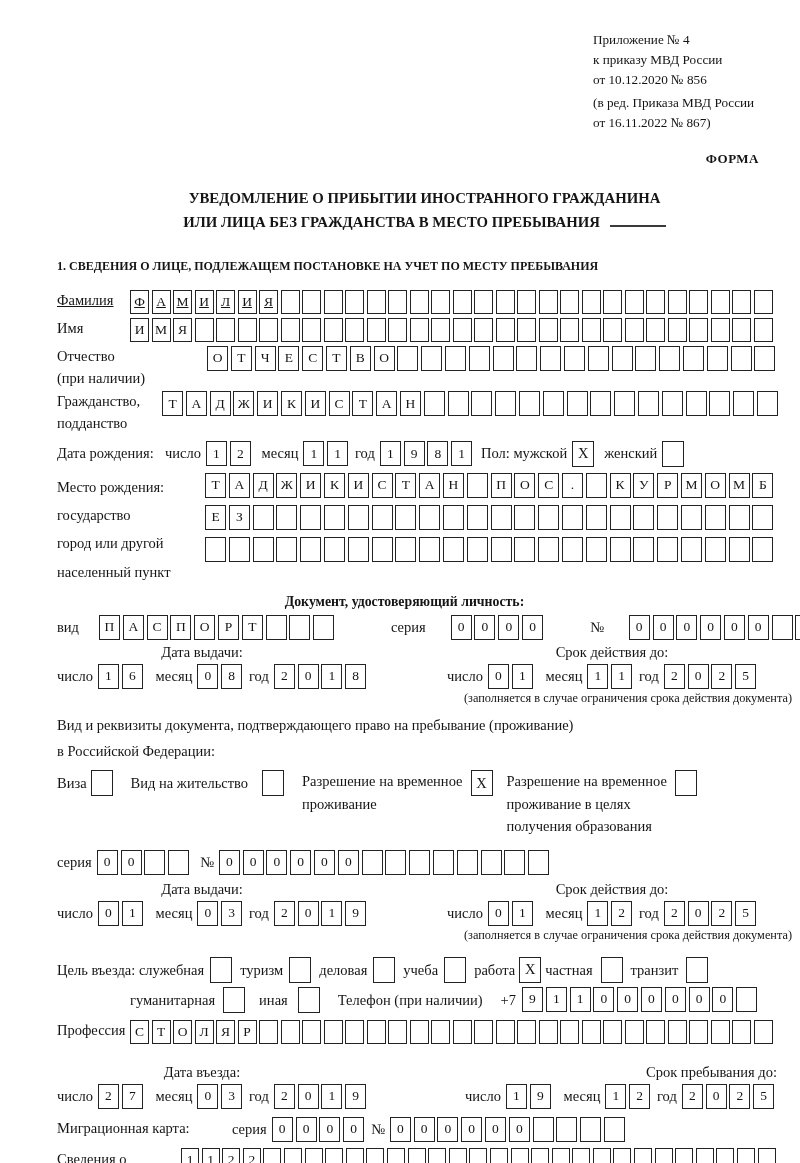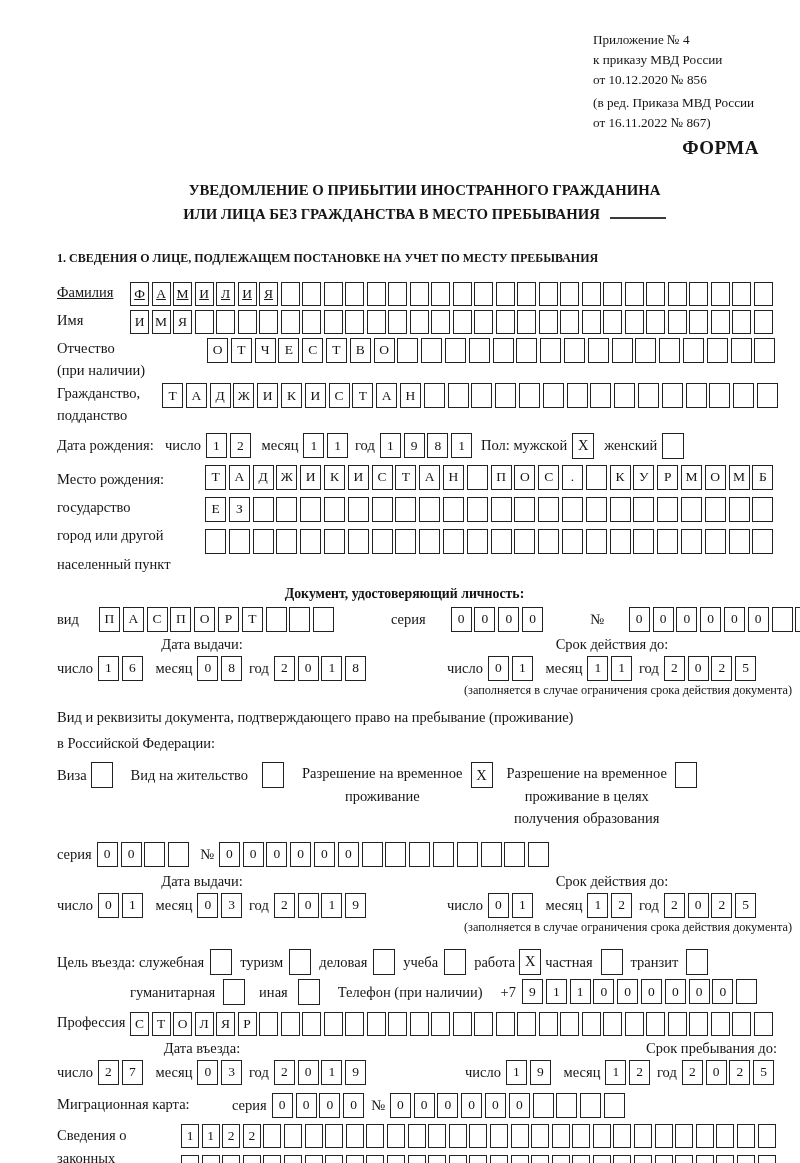--- a/index.html
+++ b/index.html
@@ -5,21 +5,21 @@
   html,body{margin:0;padding:0;background:#fff;}
   .page{
     width:800px;height:1163px;box-sizing:border-box;position:relative;
     background:#fff;color:#151515;overflow:hidden;
     font-family:"Liberation Serif","DejaVu Serif",serif;
     padding:30px 8px 0 57px;font-size:14.5px;
   }
   
   .appendix{margin-left:536px;width:235px;font-size:13.2px;line-height:1.5;}
   .appendix .amend{margin-top:4px;}
-  .forma{font-weight:bold;font-size:19px;text-align:right;padding-right:33px;margin-top:4px;letter-spacing:.5px;}
+  .forma{font-weight:bold;font-size:13px;text-align:right;padding-right:33px;margin-top:18px;letter-spacing:.5px;}
   
   .title{margin-top:20px;text-align:center;font-weight:bold;font-size:14.8px;line-height:1.62;}
   .tline2 .ul{display:inline-block;width:56px;border-bottom:2px solid #3a3a3a;height:12px;margin-left:10px;}
   .sect{margin-top:24px;font-weight:bold;font-size:12px;}
   
   .frow{display:flex;align-items:flex-start;margin-bottom:4px;}
   .lbl{line-height:1.5;}
   .cells{display:flex;flex-wrap:nowrap;}
   .cell{
     box-sizing:border-box;flex:0 0 auto;width:19px;height:24px;margin-right:2.5px;
@@ -37,21 +37,21 @@
   .dlabel{margin-right:5px;line-height:25px;}
   .dates{display:flex;margin-top:2px;}
   .dcol{display:flex;flex-direction:column;}
   .dcol .dhead{text-align:center;margin-bottom:3px;}
   .dline{display:flex;align-items:center;}
   .note{font-size:12.3px;text-align:right;margin-top:2px;}
   .dochead{font-weight:bold;font-size:13.8px;text-align:center;margin:8px 40px 5px 0;}
   .para{line-height:1.8;margin-top:6px;}
   .opts{display:flex;align-items:flex-start;margin-top:6px;}
   .opt{display:flex;align-items:flex-start;}
-  .optlines{text-align:center;line-height:1.55;}
+  .optlines{text-align:left;line-height:1.55;}
   .plabel{line-height:26px;}
   .rep{display:flex;align-items:flex-start;margin-top:6px;}
   .rep .replbl{width:124px;line-height:1.62;flex:0 0 auto;}
   .reprows .frow{margin-bottom:7px;}
 </style>
 </head>
 <body>
 
 <div class="page">
 
@@ -561,21 +561,21 @@
     <span class="gap4"></span>
     <span class="plabel">частная</span>
     <span class="gap8"></span>
     <span class="cbox"></span>
     <span class="gap8"></span>
     <span class="plabel">транзит</span>
     <span class="gap8"></span>
     <span class="cbox"></span>
   </div>
 
-  <div class="frow" style="align-items:center;margin-top:0;margin-left:73px;">
+  <div class="frow" style="align-items:flex-start;margin-top:0;margin-left:73px;">
     <span class="plabel">гуманитарная</span>
     <span class="gap8"></span>
     <span class="cbox"></span>
     <span class="gap14"></span>
     <span class="plabel">иная</span>
     <span class="gap10"></span>
     <span class="cbox"></span>
     <span class="gap18"></span>
     <span class="plabel">Телефон (при наличии)</span>
     <span class="gap18"></span>
@@ -624,21 +624,21 @@
         <span class="cell"></span>
         <span class="cell"></span>
         <span class="cell"></span>
         <span class="cell"></span>
         <span class="cell"></span>
         <span class="cell"></span>
         <span class="cell"></span>
       </div>
   </div>
 
-  <div class="dates" style="margin-top:4px;">
+  <div class="dates" style="margin-top:20px;">
     <div class="dcol" style="width:390px;">
       <div class="dhead" style="margin-right:100px;">Дата въезда:</div>
       <div class="dline">
         <span class="dlabel">число</span>
         <div class="cells w">
             <span class="cell">2</span>
             <span class="cell">7</span>
           </div>
         <span class="gap10"></span>
         <span class="dlabel">месяц</span>

